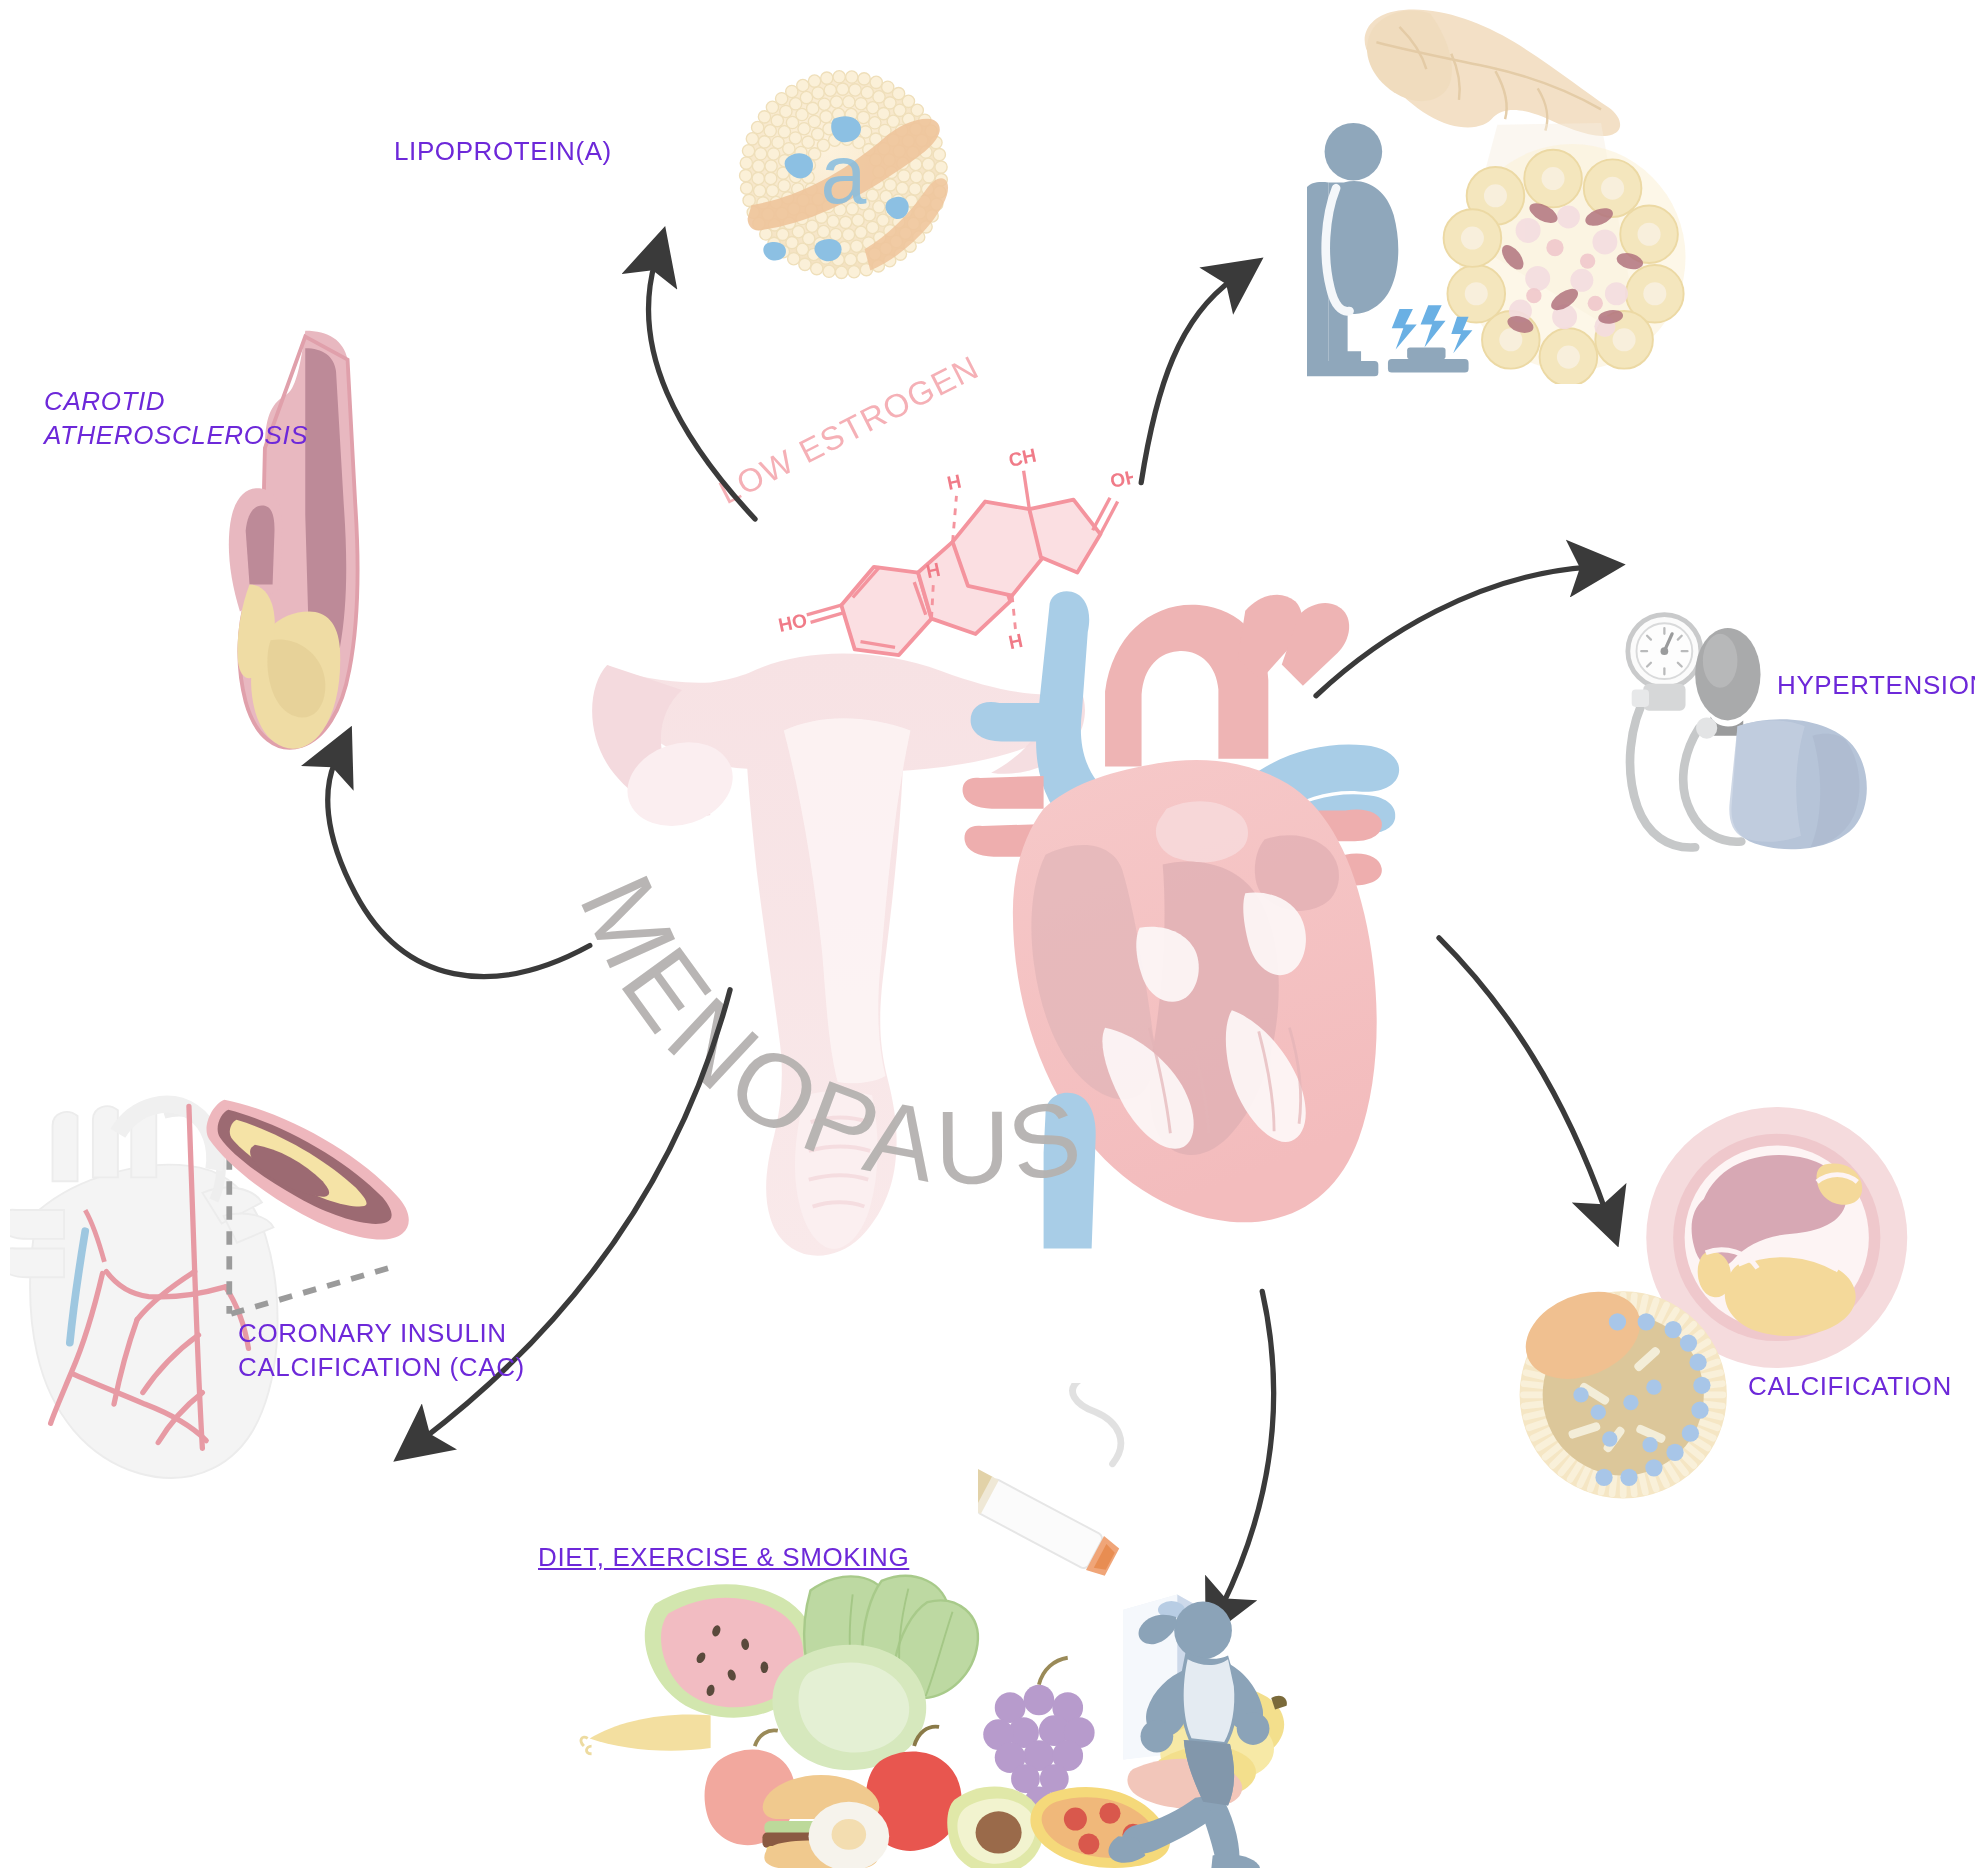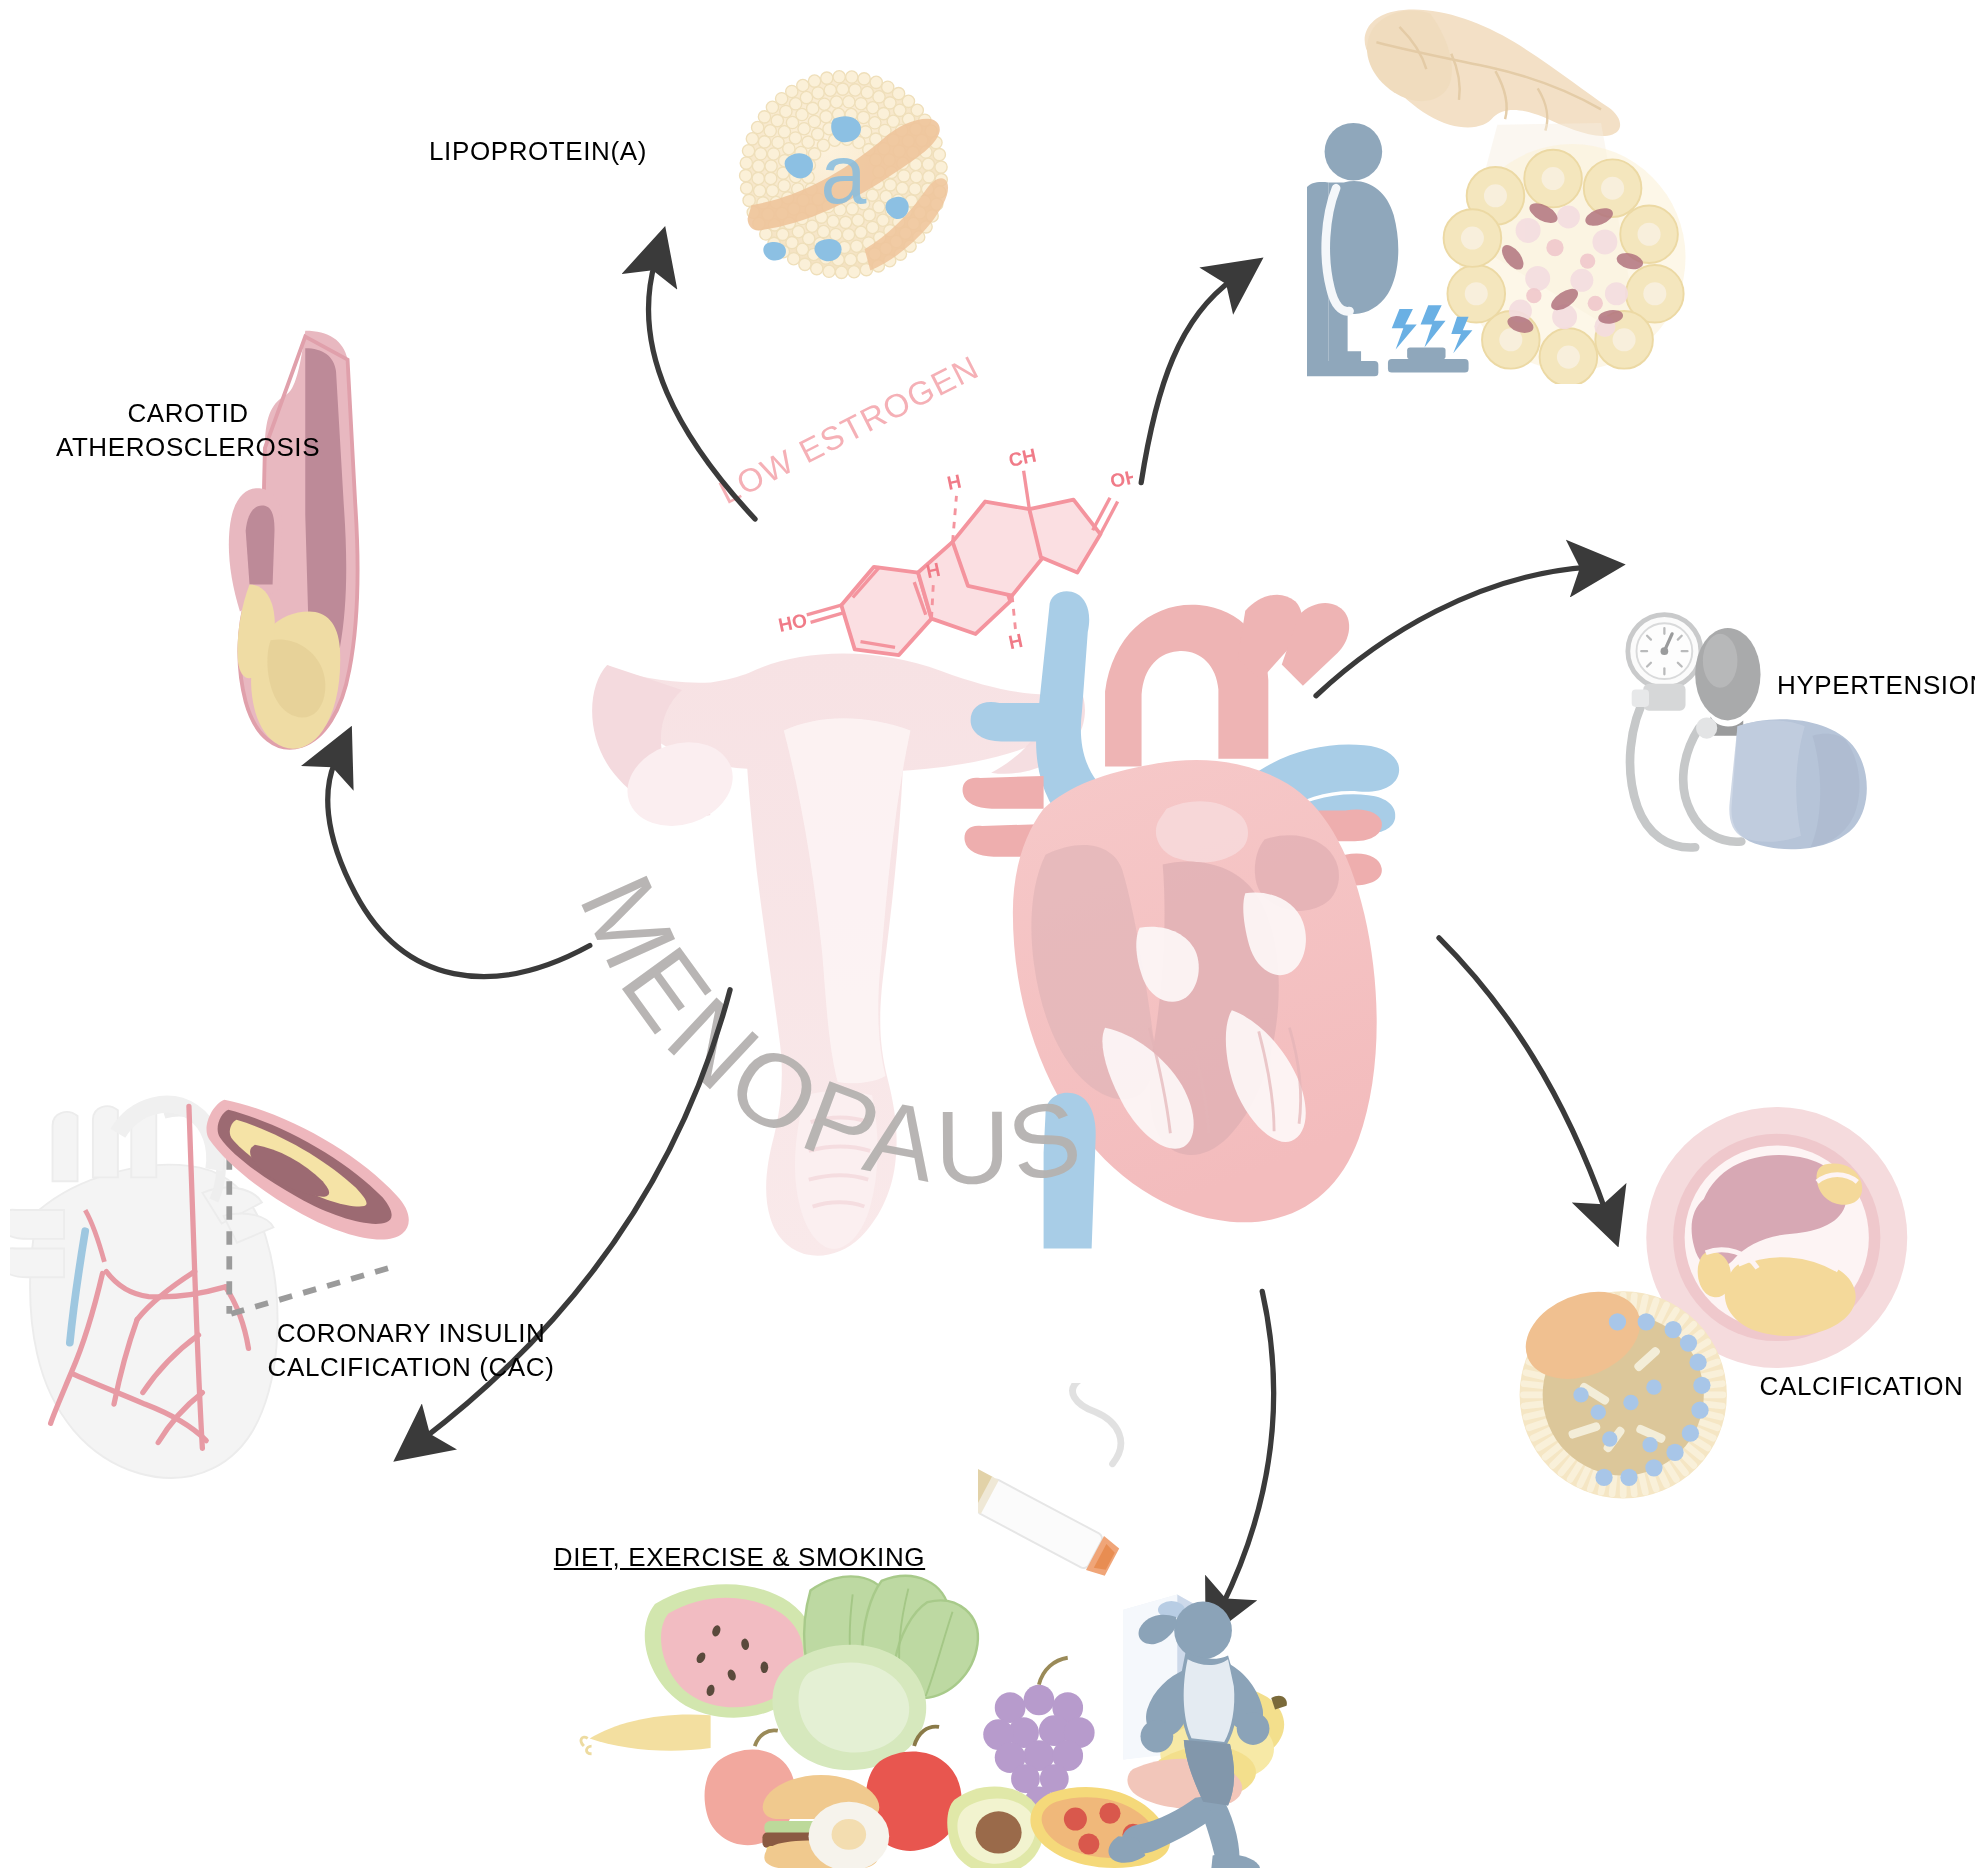--- a/index.html
+++ b/index.html
@@ -9,25 +9,24 @@
   }
   #stage{
     position:relative;
     width:1975px;
     height:1869px;
     background:#ffffff;
     overflow:hidden;
   }
   .lbl{
     position:absolute;
-    color:#000000;
+    color:#6d28d9;
     font-size:26px;
     letter-spacing:0.6px;
     line-height:1.32;
-    text-align:center;
     white-space:pre-line;
     font-family:"Liberation Sans", sans-serif;
     user-select:none;
   }
   svg{display:block;}
   .abs{position:absolute;}
   .nosel{user-select:none;}
 </style>
 </head>
 <body>
@@ -243,21 +242,21 @@
 
       <path d="M100 300 C118 300 130 312 132 338 C134 372 128 404 114 424
                C100 444 80 448 64 436 C50 426 42 406 40 382
                C38 356 44 332 58 318 C70 306 84 300 100 300 Z" fill="#efdca4"></path>
       <path d="M38 272 C52 272 62 284 64 306 C66 332 58 356 46 366
                C36 374 28 368 26 352 C24 330 28 298 38 272 Z" fill="#efdca4"></path>
       <path d="M60 330 C80 326 102 336 112 356 C120 372 118 394 108 404
                C96 416 76 410 66 392 C56 374 54 346 60 330 Z" fill="#e4cf96" opacity="0.75"></path>
     </svg>
   </div>
-  <div class="lbl" style="left:44px;top:396px;width:288px;">CAROTID
+  <div class="lbl" style="left:44px;top:384px;width:288px;font-style:italic;">CAROTID
 ATHEROSCLEROSIS</div>
 
   <div class="abs" style="left:738px;top:69px;width:211px;height:211px;">
     <svg width="211" height="211" viewBox="0 0 220 220">
       <defs>
         <radialGradient id="lpg" cx="42%" cy="36%" r="70%">
           <stop offset="0%" stop-color="#fdf2dd"></stop>
           <stop offset="100%" stop-color="#f3e0be"></stop>
         </radialGradient>
       </defs>

